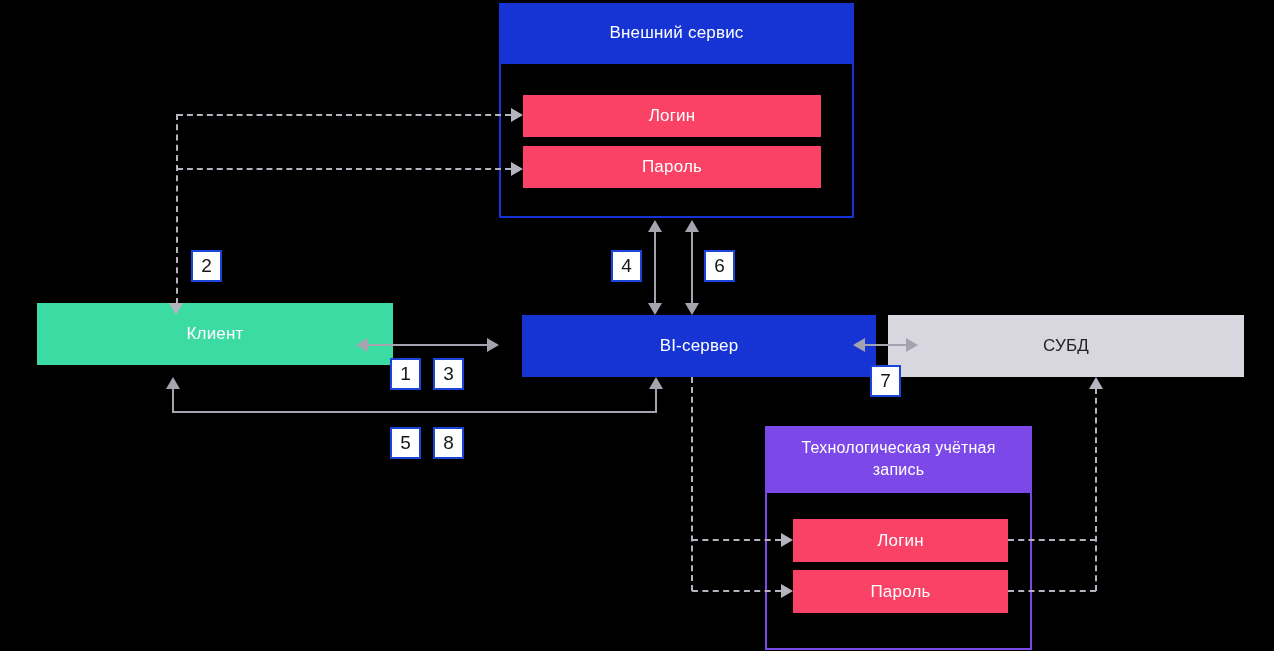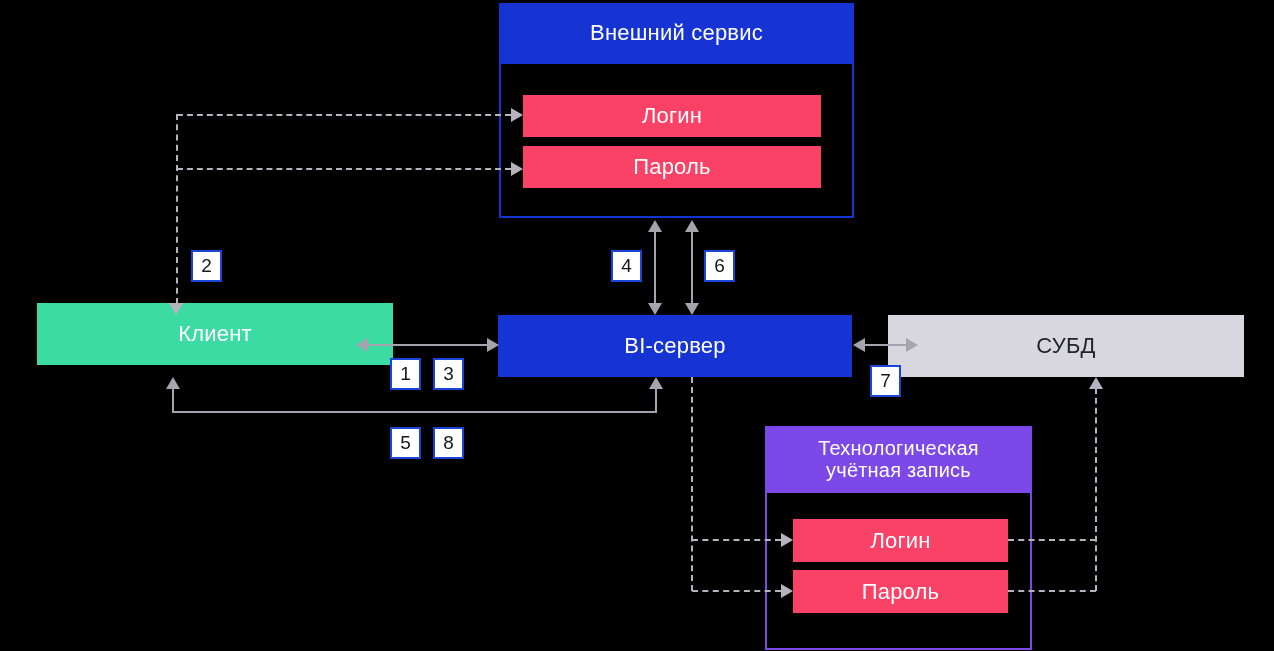--- a/index.html
+++ b/index.html
@@ -9,21 +9,21 @@
     height: 651px;
     background: #000;
     overflow: hidden;
     font-family: "Liberation Sans", sans-serif;
   }
   .node {
     position: absolute;
     display: flex;
     align-items: center;
     justify-content: center;
-    font-size: 22px;
+    font-size: 17px;
     color: #ffffff;
     box-sizing: border-box;
     text-align: center;
     letter-spacing: 0.2px;
   }
   .blue   { background: #1634d4; }
   .green  { background: #3cdba4; }
   .grayBx { background: #d8d6df; color: #23232a; }
   .pink   { background: #fa4166; }
   .purple { background: #7c48e8; }
@@ -52,42 +52,42 @@
   .hdash { position: absolute; height: 0; border-top: 2px dashed #b4b4be; }
   .vdash { position: absolute; width: 0;  border-left: 2px dashed #b4b4be; }
   .ah { position: absolute; width: 0; height: 0; }
   .ah-up    { border-left: 7px solid transparent; border-right: 7px solid transparent; border-bottom: 12px solid #a4a4ae; }
   .ah-down  { border-left: 7px solid transparent; border-right: 7px solid transparent; border-top: 12px solid #a4a4ae; }
   .ah-left  { border-top: 7px solid transparent; border-bottom: 7px solid transparent; border-right: 12px solid #a4a4ae; }
   .ah-right { border-top: 7px solid transparent; border-bottom: 7px solid transparent; border-left: 12px solid #a4a4ae; }
   .ah-dash.ah-up    { border-bottom-color: #b4b4be; }
   .ah-dash.ah-down  { border-top-color: #b4b4be; }
   .ah-dash.ah-right { border-left-color: #b4b4be; }
-  .wrapTitle { font-size: 20px; line-height: 22px; padding: 0 24px; }
+  .wrapTitle { font-size: 16px; line-height: 22px; padding: 0 24px; }
 </style>
 </head>
 <body>
 
 <div class="canvas">
 
   <div class="node blue" style="left:499px; top:3px; width:355px; height:59px;">
     <span>Внешний сервис</span>
   </div>
   <div class="groupBody blueBorder" style="left:499px; top:62px; width:355px; height:156px;"></div>
   <div class="node pink" style="left:523px; top:95px; width:298px; height:42px;">
     <span>Логин</span>
   </div>
   <div class="node pink" style="left:523px; top:146px; width:298px; height:42px;">
     <span>Пароль</span>
   </div>
 
   <div class="node green" style="left:0px; top:303px; width:356px; height:62px;margin-left:37px;">
     <span>Клиент</span>
   </div>
-  <div class="node blue" style="left:498px; top:315px; width:354px; height:62px;">
+  <div class="node blue" style="left:522px; top:315px; width:354px; height:62px;">
     <span>BI-сервер</span>
   </div>
   <div class="node grayBx" style="left:888px; top:315px; width:356px; height:62px;">
     <span>СУБД</span>
   </div>
 
   <div class="node purple wrapTitle" style="left:765px; top:426px; width:267px; height:65px;">
     <span>Технологическая учётная запись</span>
   </div>
   <div class="groupBody purpleBorder" style="left:765px; top:491px; width:267px; height:159px;"></div>

